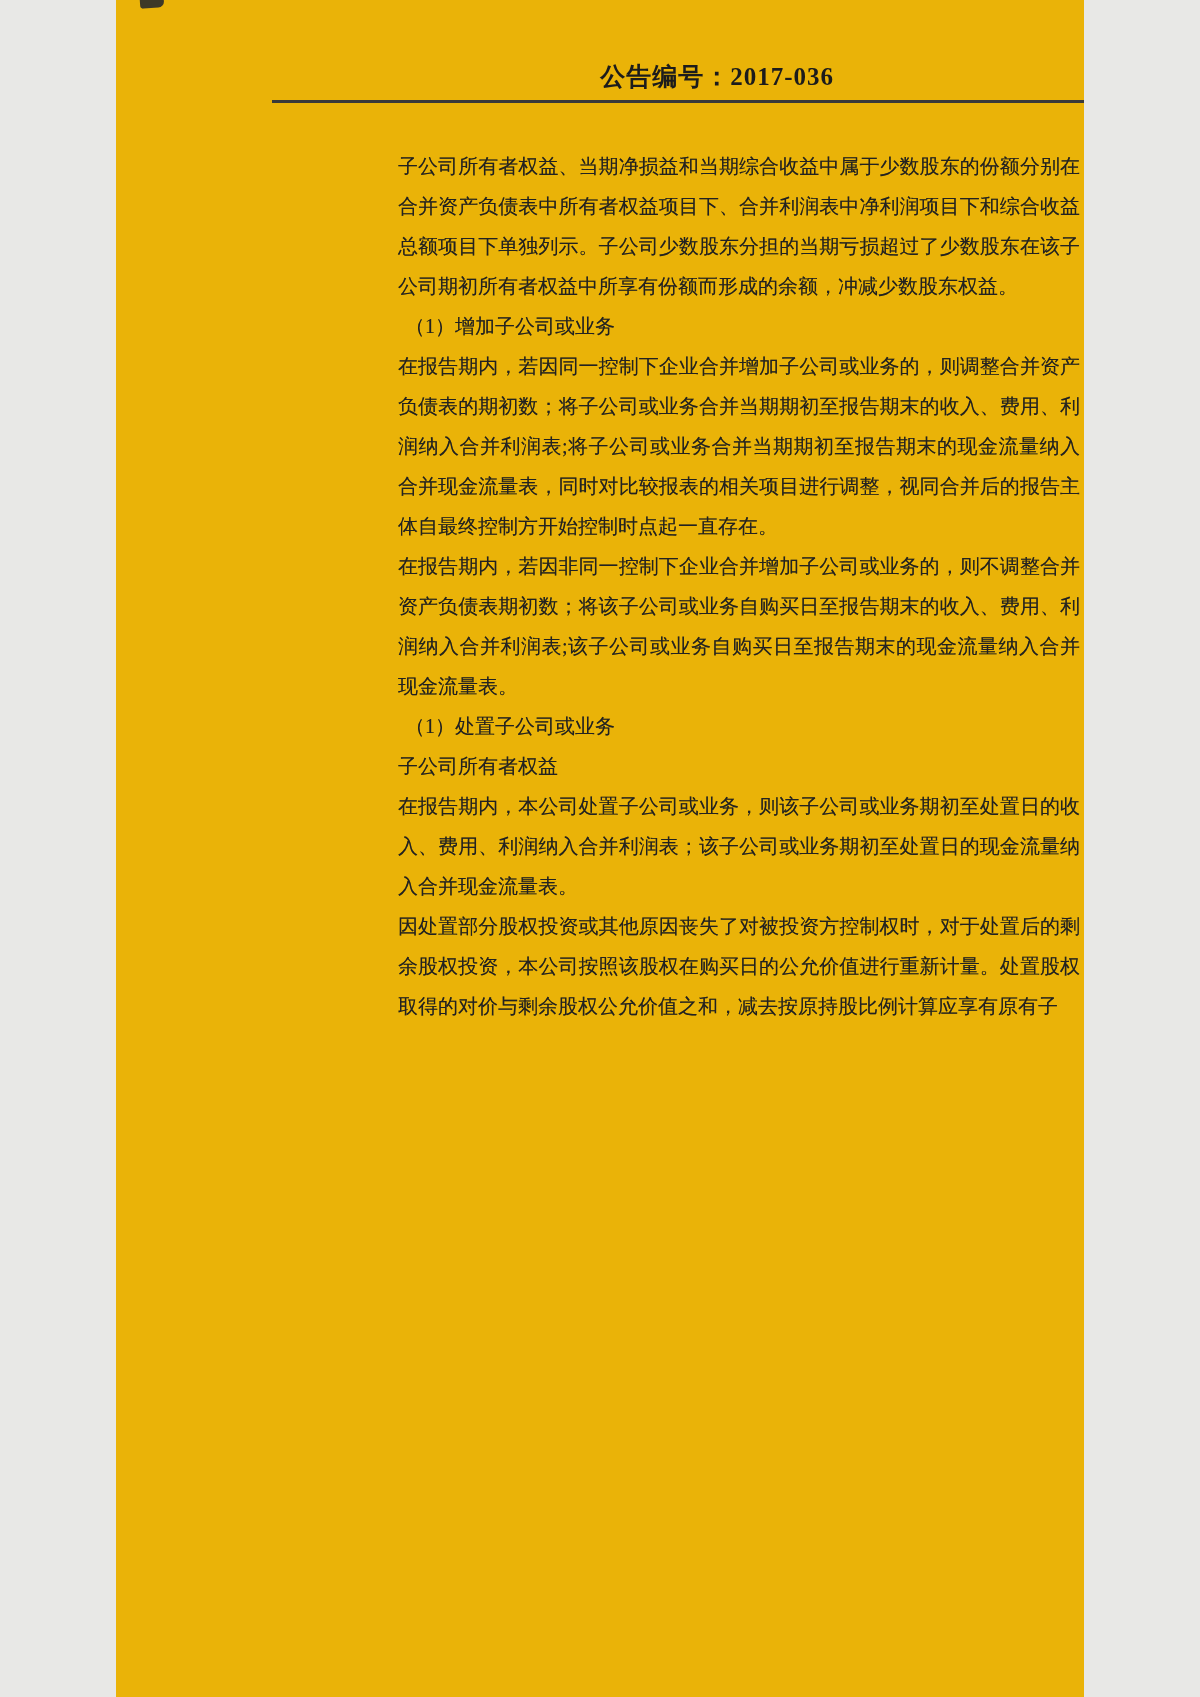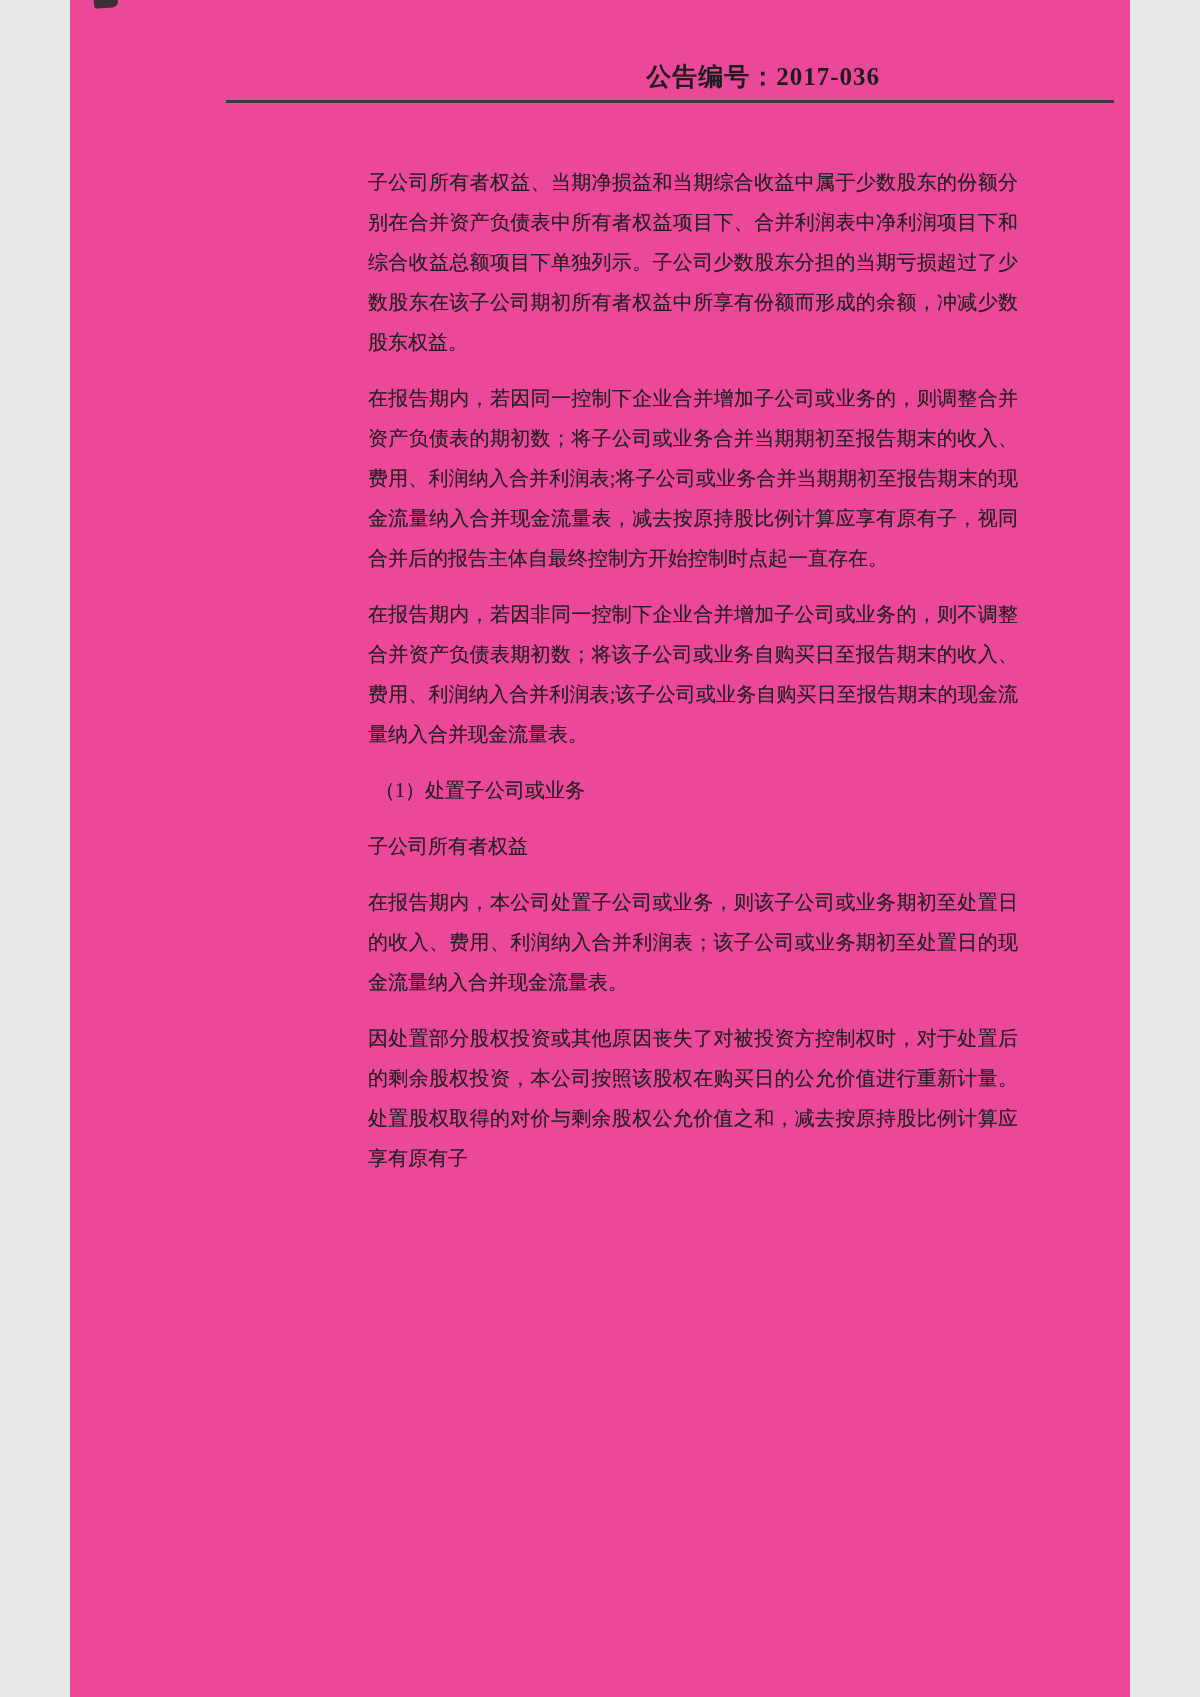--- a/index.html
+++ b/index.html
@@ -3,24 +3,24 @@
 <meta charset="utf-8">
 <style>
   html, body {
     margin: 0;
     padding: 0;
     background: #e8e8e6;
     font-family: "Liberation Serif", "DejaVu Serif", serif;
   }
   .page {
     position: relative;
-    width: 1060px;
+    width: 968px;
     height: 1697px;
     margin: 0 auto;
-    background: #ec4899;
+    background: #eab308;
     overflow: hidden;
     color: #212121;
   }
   
   .artifact {
     position: absolute;
     left: 24px;
     top: -2px;
     width: 24px;
     height: 10px;
@@ -53,43 +53,44 @@
     left: 282px;
     width: 682px;
     font-size: 20px;
     line-height: 40px;
     text-align: justify;
     text-justify: inter-character;
     color: #222222;
     text-shadow: 0 0 0.5px rgba(20,20,20,0.45);
   }
   .content p {
-    margin: 16px;
+    margin: 0;
     padding: 0;
   }
   .content p.indented {
     text-indent: 7px;
   }
 </style>
 </head>
 <body>
 
 <div class="page">
 
   <div class="artifact"></div>
 
   <div class="header-no">公告编号：2017-036</div>
 
   <div class="header-rule"></div>
 
   <main class="content">
     <p>子公司所有者权益、当期净损益和当期综合收益中属于少数股东的份额分别在合并资产负债表中所有者权益项目下、合并利润表中净利润项目下和综合收益总额项目下单独列示。子公司少数股东分担的当期亏损超过了少数股东在该子公司期初所有者权益中所享有份额而形成的余额，冲减少数股东权益。</p>
 
+    <p class="indented">（1）增加子公司或业务</p>
 
-    <p>在报告期内，若因同一控制下企业合并增加子公司或业务的，则调整合并资产负债表的期初数；将子公司或业务合并当期期初至报告期末的收入、费用、利润纳入合并利润表;将子公司或业务合并当期期初至报告期末的现金流量纳入合并现金流量表，减去按原持股比例计算应享有原有子，视同合并后的报告主体自最终控制方开始控制时点起一直存在。</p>
+    <p>在报告期内，若因同一控制下企业合并增加子公司或业务的，则调整合并资产负债表的期初数；将子公司或业务合并当期期初至报告期末的收入、费用、利润纳入合并利润表;将子公司或业务合并当期期初至报告期末的现金流量纳入合并现金流量表，同时对比较报表的相关项目进行调整，视同合并后的报告主体自最终控制方开始控制时点起一直存在。</p>
 
 
     <p>在报告期内，若因非同一控制下企业合并增加子公司或业务的，则不调整合并资产负债表期初数；将该子公司或业务自购买日至报告期末的收入、费用、利润纳入合并利润表;该子公司或业务自购买日至报告期末的现金流量纳入合并现金流量表。</p>
 
 
     <p class="indented">（1）处置子公司或业务</p>
 
     <p>子公司所有者权益</p>
 
     <p>在报告期内，本公司处置子公司或业务，则该子公司或业务期初至处置日的收入、费用、利润纳入合并利润表；该子公司或业务期初至处置日的现金流量纳入合并现金流量表。</p>

